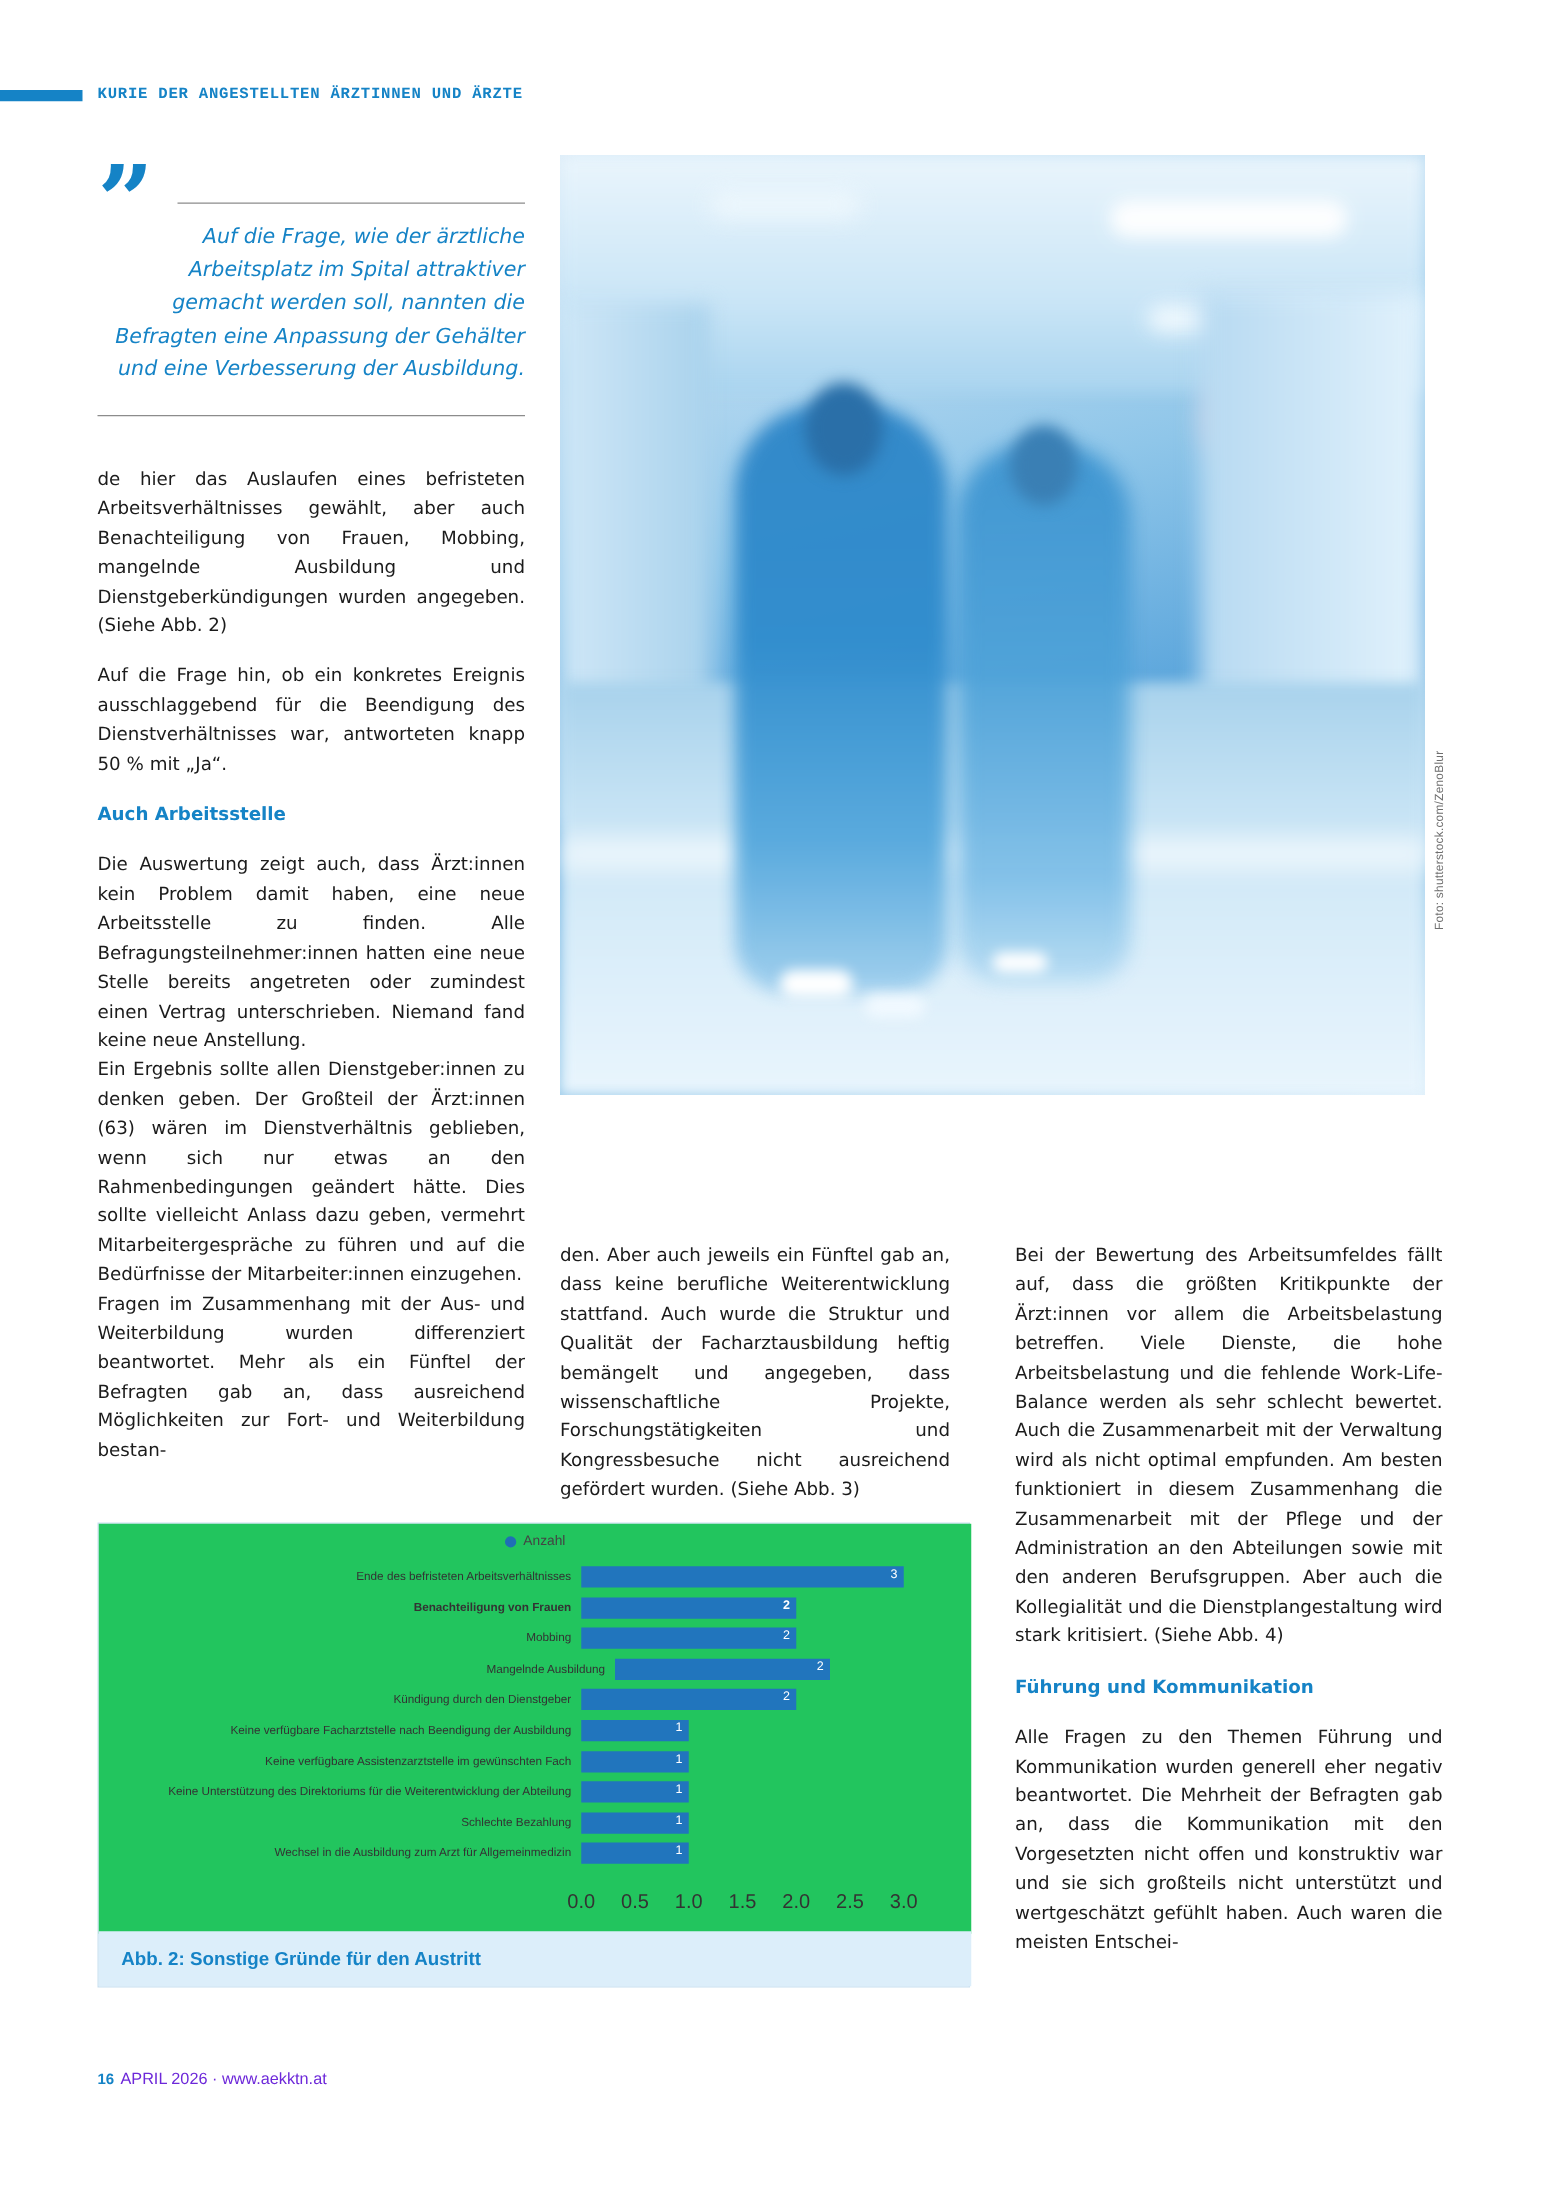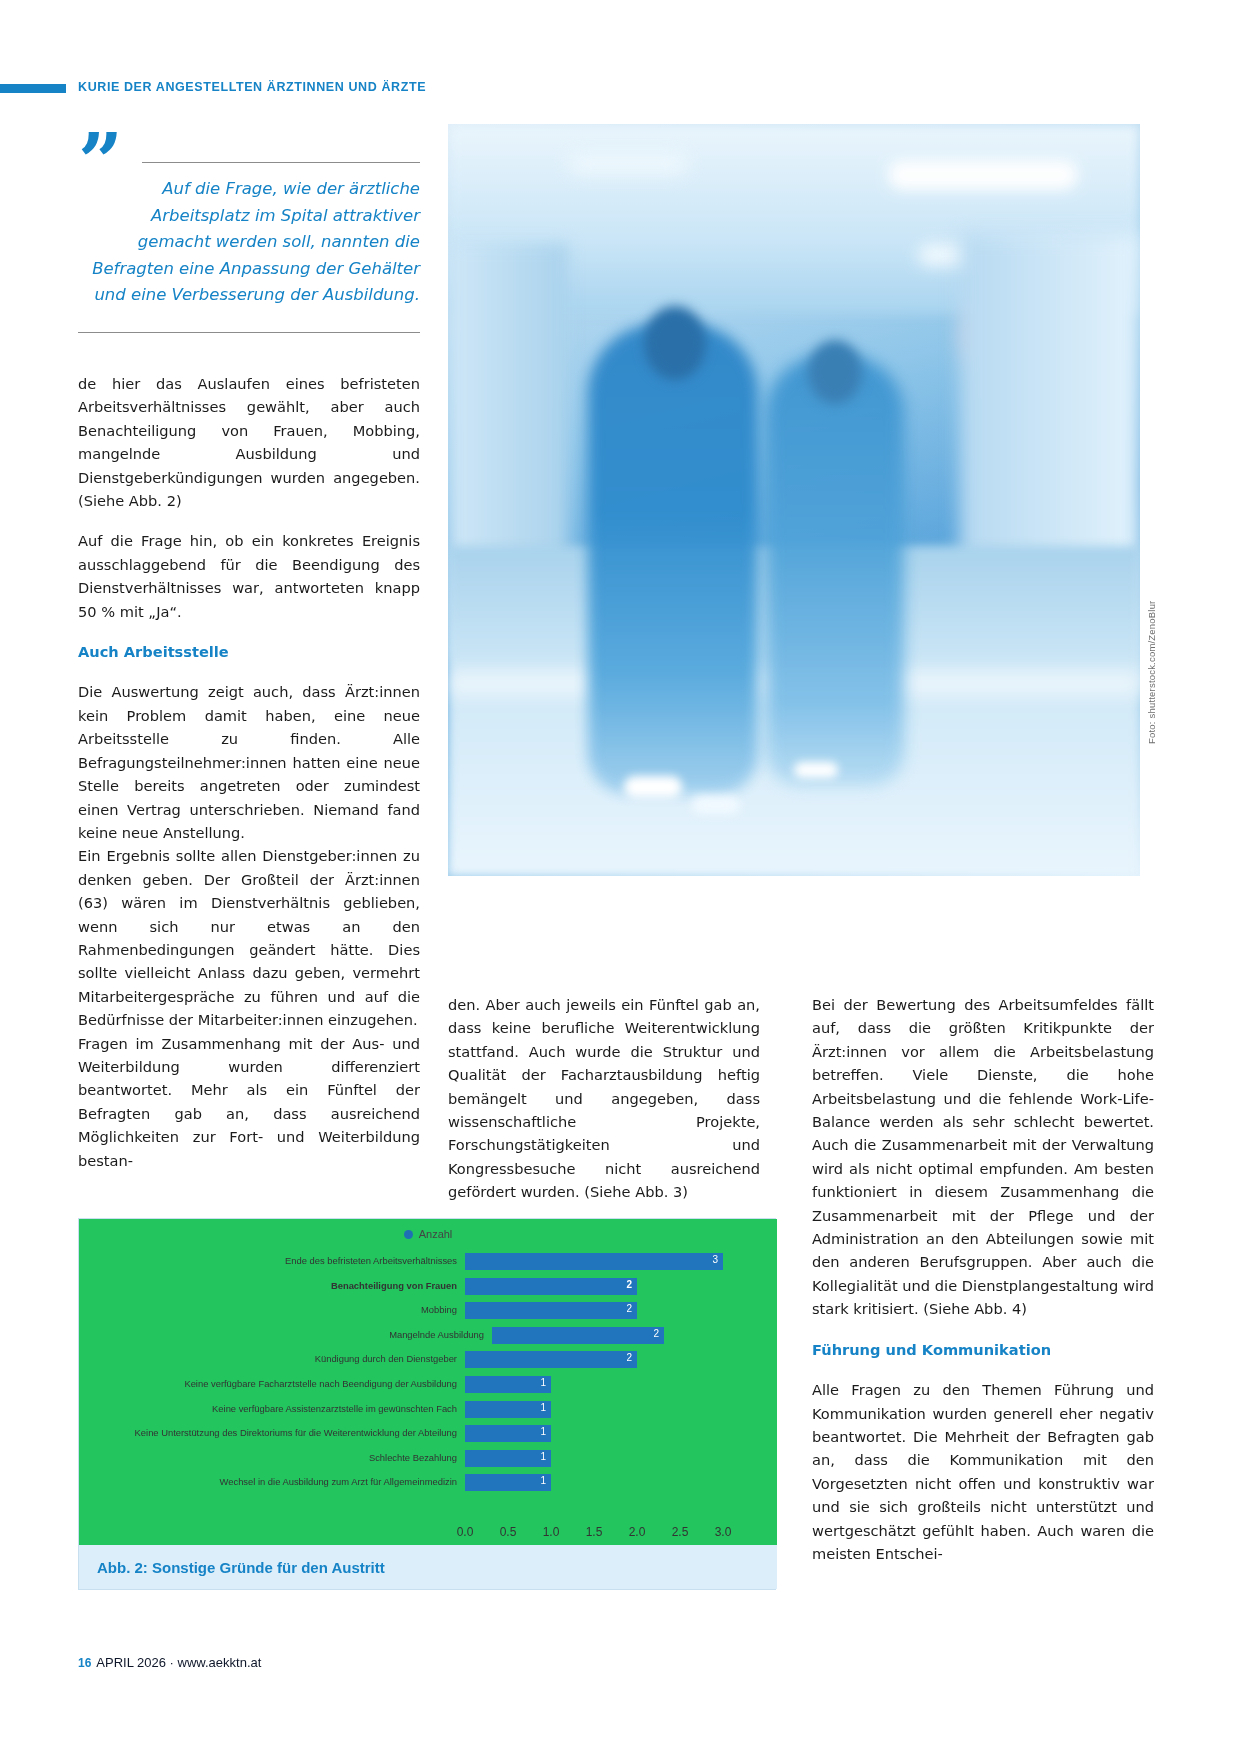--- a/index.html
+++ b/index.html
@@ -10,24 +10,25 @@
     background: #ffffff;
     font-family: "Liberation Sans", sans-serif;
     color: #1a1a1a;
     position: relative;
     overflow: hidden;
   }
 
   
   .header-bar {
     position: absolute;
-    top: 84px;
+    top: 72px;
     left: 0;
     width: 1241px;
     height: 12px;
+    font-family: Liberation Mono, monospace;
   }
   .header-rule {
     position: absolute;
     left: 0;
     top: 0;
     width: 66px;
     height: 9px;
     background: #1583c6;
   }
   .header-title {
@@ -258,22 +259,22 @@
   }
   .xaxis {
     position: absolute;
     left: 386px;
     top: 284px;
     width: 258px;
     height: 20px;
   }
   .xtick {
     position: absolute;
-    top: 22px;
-    font-size: 12px;
+    top: 10px;
+    font-size: 16px;
     color: #333;
     transform: translateX(-50%);
     white-space: nowrap;
     text-align: right;
   }
   .fig-caption {
     position: absolute;
     left: 0;
     bottom: 0;
     width: 698px;
@@ -289,21 +290,21 @@
 
   
   .footer {
     position: absolute;
     left: 78px;
     top: 1655px;
     font-size: 13px;
     color: #1583c6;
   }
   .footer .pg { font-weight: bold; font-size: 12px; margin-right: 5px; }
-  .footer .ft { color: #0f172a; }
+  .footer .ft { color: #6d28d9; }
 </style>
 </head>
 <body>
 
 <div class="header-bar">
   <div class="header-rule"></div>
   <div class="header-title">KURIE DER ANGESTELLTEN ÄRZTINNEN UND ÄRZTE</div>
 </div>
 
 <div class="quote-block">

